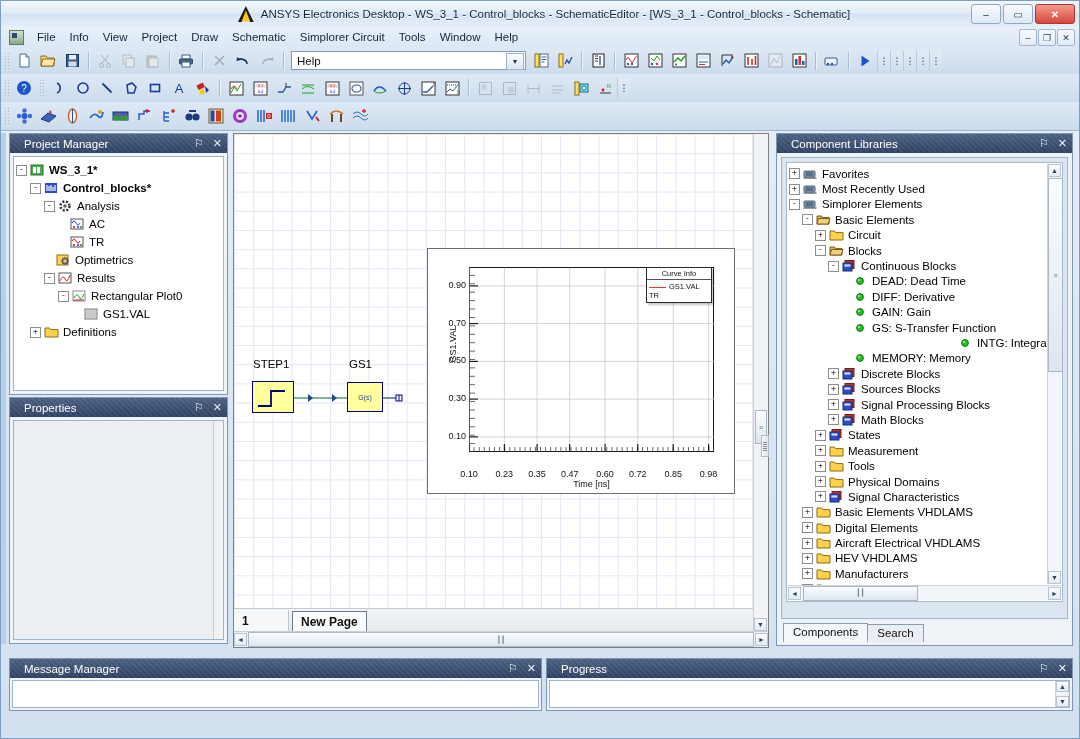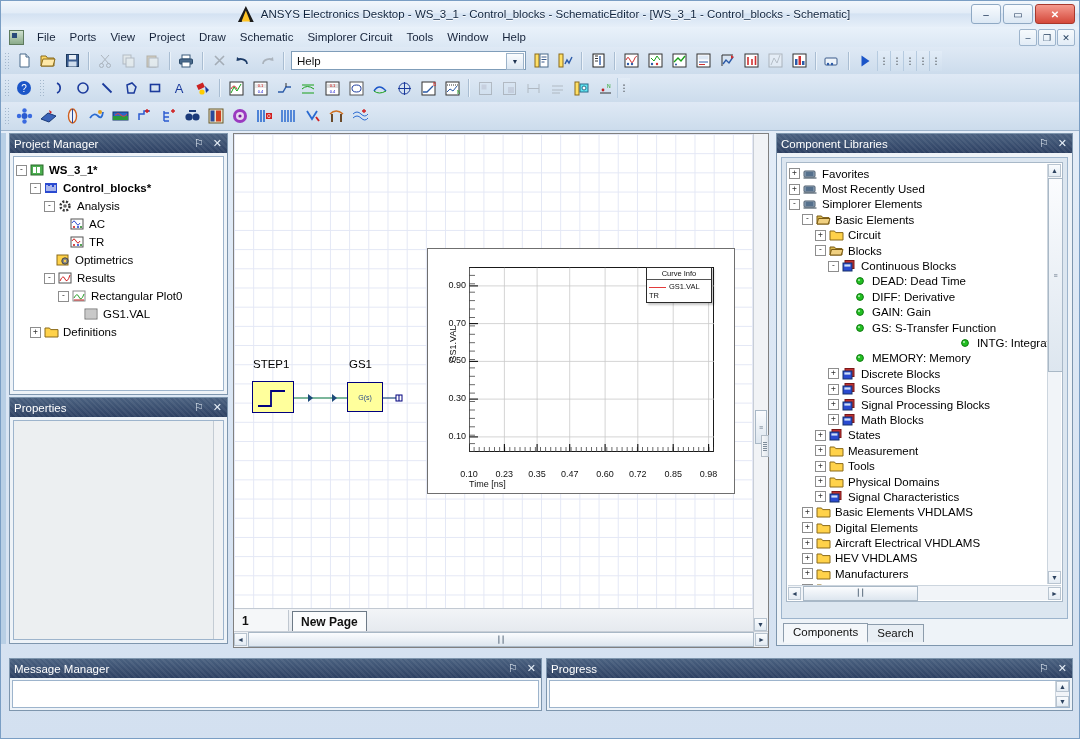--- a/index.html
+++ b/index.html
@@ -122,21 +122,21 @@
     display:flex;align-items:center;justify-content:center;
     font-size:9px;color:#4a6party;
   }
 
   
   .panel{position:absolute;background:#eef3f8;border:1px solid #7e96ae;box-sizing:border-box;}
   .panel-head{
     height:19px;
     background:linear-gradient(to bottom,#4a6180 0%,#3b5070 50%,#2d4062 100%);
     display:flex;align-items:center;color:#fff;font-size:11.5px;
-    padding-left:4px;position:relative;
+    padding-left:14px;position:relative;
     background-image:
       repeating-linear-gradient(45deg,rgba(255,255,255,.06) 0 2px,transparent 2px 4px),
       linear-gradient(to bottom,#4a6180,#2d4062);
   }
   .panel-head .tools{position:absolute;right:5px;top:0;height:19px;display:flex;align-items:center;gap:9px;}
   .pin,.xclose{font-size:11px;color:#e8f0f8;cursor:pointer;line-height:1;}
 
   
   #projectManager{left:8px;top:132px;width:219px;height:262px;}
   .pm-body{
@@ -257,21 +257,21 @@
   .plotwin{
     position:absolute;left:193px;top:114px;width:308px;height:246px;
     background:#fff;border:1px solid #6f6f6f;box-sizing:border-box;
   }
   .plot-area{position:absolute;left:41px;top:18px;width:245px;height:185px;}
   .plot-frame{position:absolute;left:0;top:0;width:100%;height:100%;border:1px solid #1a1a1a;box-sizing:border-box;}
   .ylab{
     position:absolute;left:-34px;top:72px;transform:rotate(-90deg);transform-origin:center;
     font-size:9px;color:#111;white-space:nowrap;
   }
-  .xlab{position:absolute;left:0;width:245px;top:212px;text-align:left;font-size:9px;color:#111;}
+  .xlab{position:absolute;left:0;width:245px;top:212px;text-align:center;font-size:9px;color:#111;}
   .ytick{position:absolute;right:248px;font-size:9px;color:#111;white-space:nowrap;text-align:right;}
   .xtick{position:absolute;top:202px;font-size:9px;color:#111;white-space:nowrap;transform:translateX(-50%);}
   .legend{
     position:absolute;right:2px;top:0px;width:66px;background:#fff;
     border:1px solid #2a2a2a;box-sizing:border-box;box-shadow:2px 2px 2px rgba(0,0,0,.22);
   }
   .legend-title{font-size:7.5px;text-align:center;color:#111;border-bottom:1px solid #555;padding:1px 0;}
   .legend-row{display:flex;align-items:center;padding:2px 2px 0;gap:3px;}
   .legend-swatch{width:17px;height:0;border-top:1.4px solid #e23b3b;flex:0 0 auto;margin-top:1px;}
   .legend-name{font-size:7.5px;color:#111;}
@@ -326,21 +326,21 @@
     <div class="wbtns">
       <div class="wbtn">–</div>
       <div class="wbtn">▭</div>
       <div class="wbtn close">✕</div>
     </div>
   </div>
 
   <div class="menubar">
     <div class="menu-doc-icon"></div>
     <div class="menuitem">File</div>
-    <div class="menuitem">Ports</div>
+    <div class="menuitem">Info</div>
     <div class="menuitem">View</div>
     <div class="menuitem">Project</div>
     <div class="menuitem">Draw</div>
     <div class="menuitem">Schematic</div>
     <div class="menuitem">Simplorer Circuit</div>
     <div class="menuitem">Tools</div>
     <div class="menuitem">Window</div>
     <div class="menuitem">Help</div>
     <div class="mdibtns">
       <div class="mdibtn">–</div>

